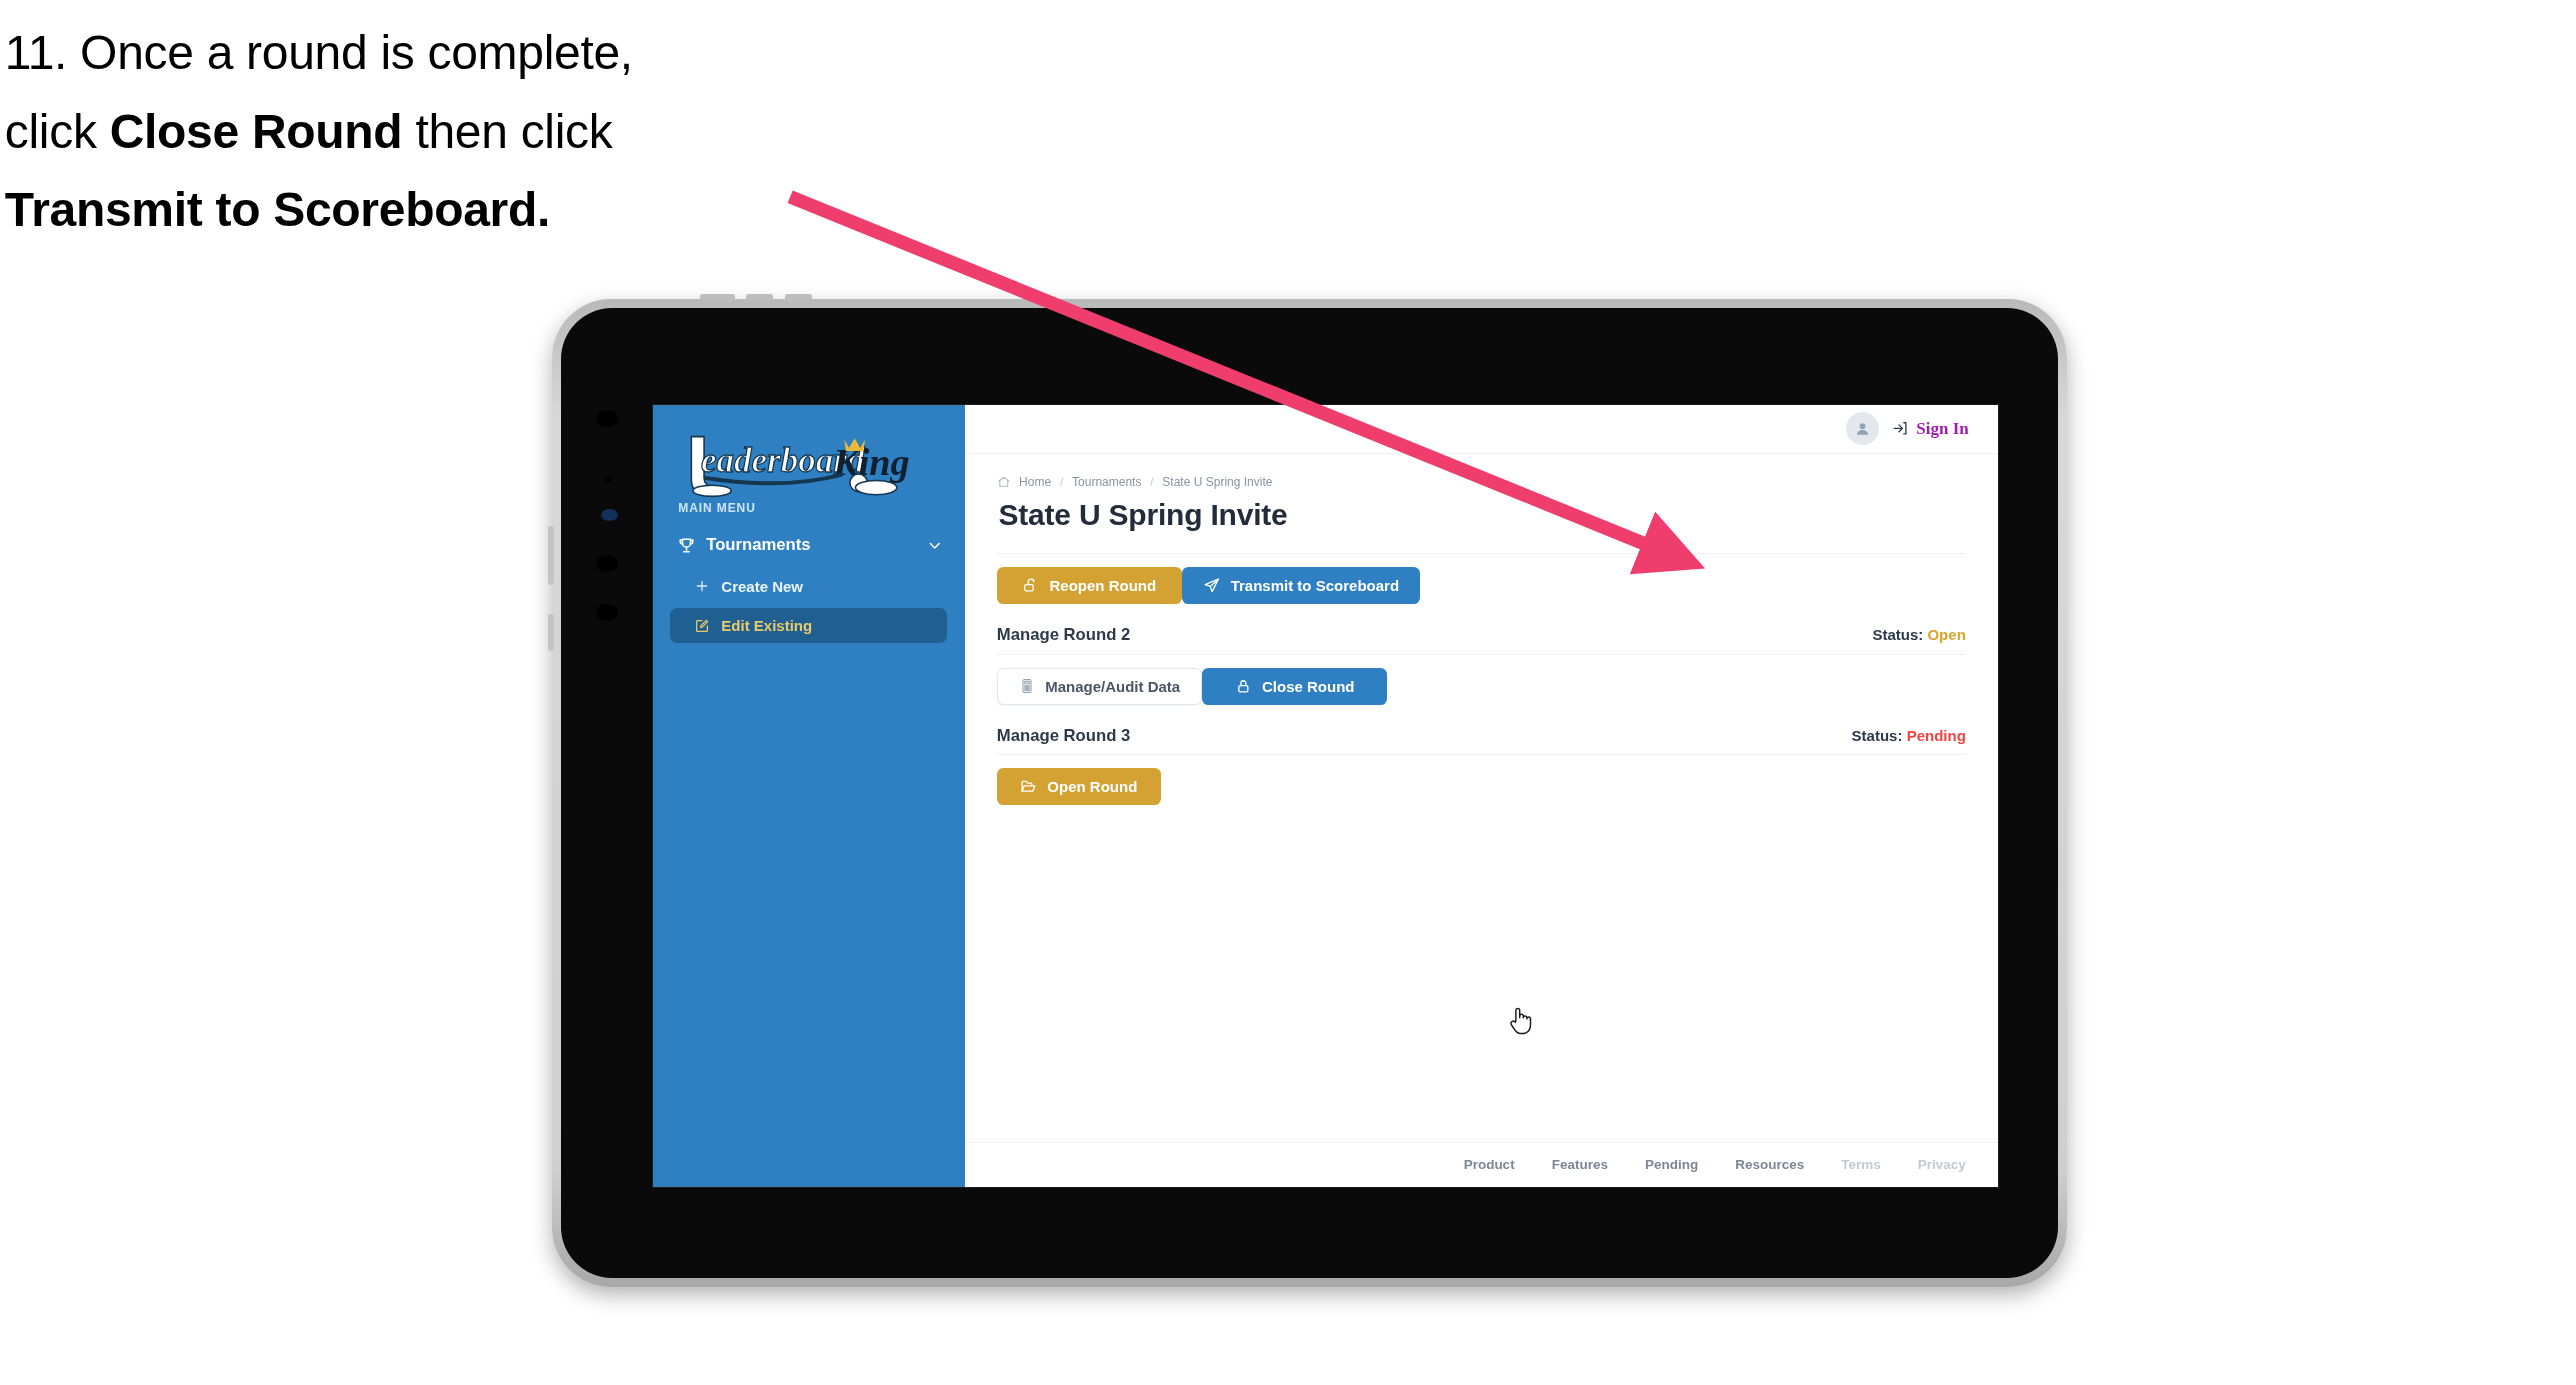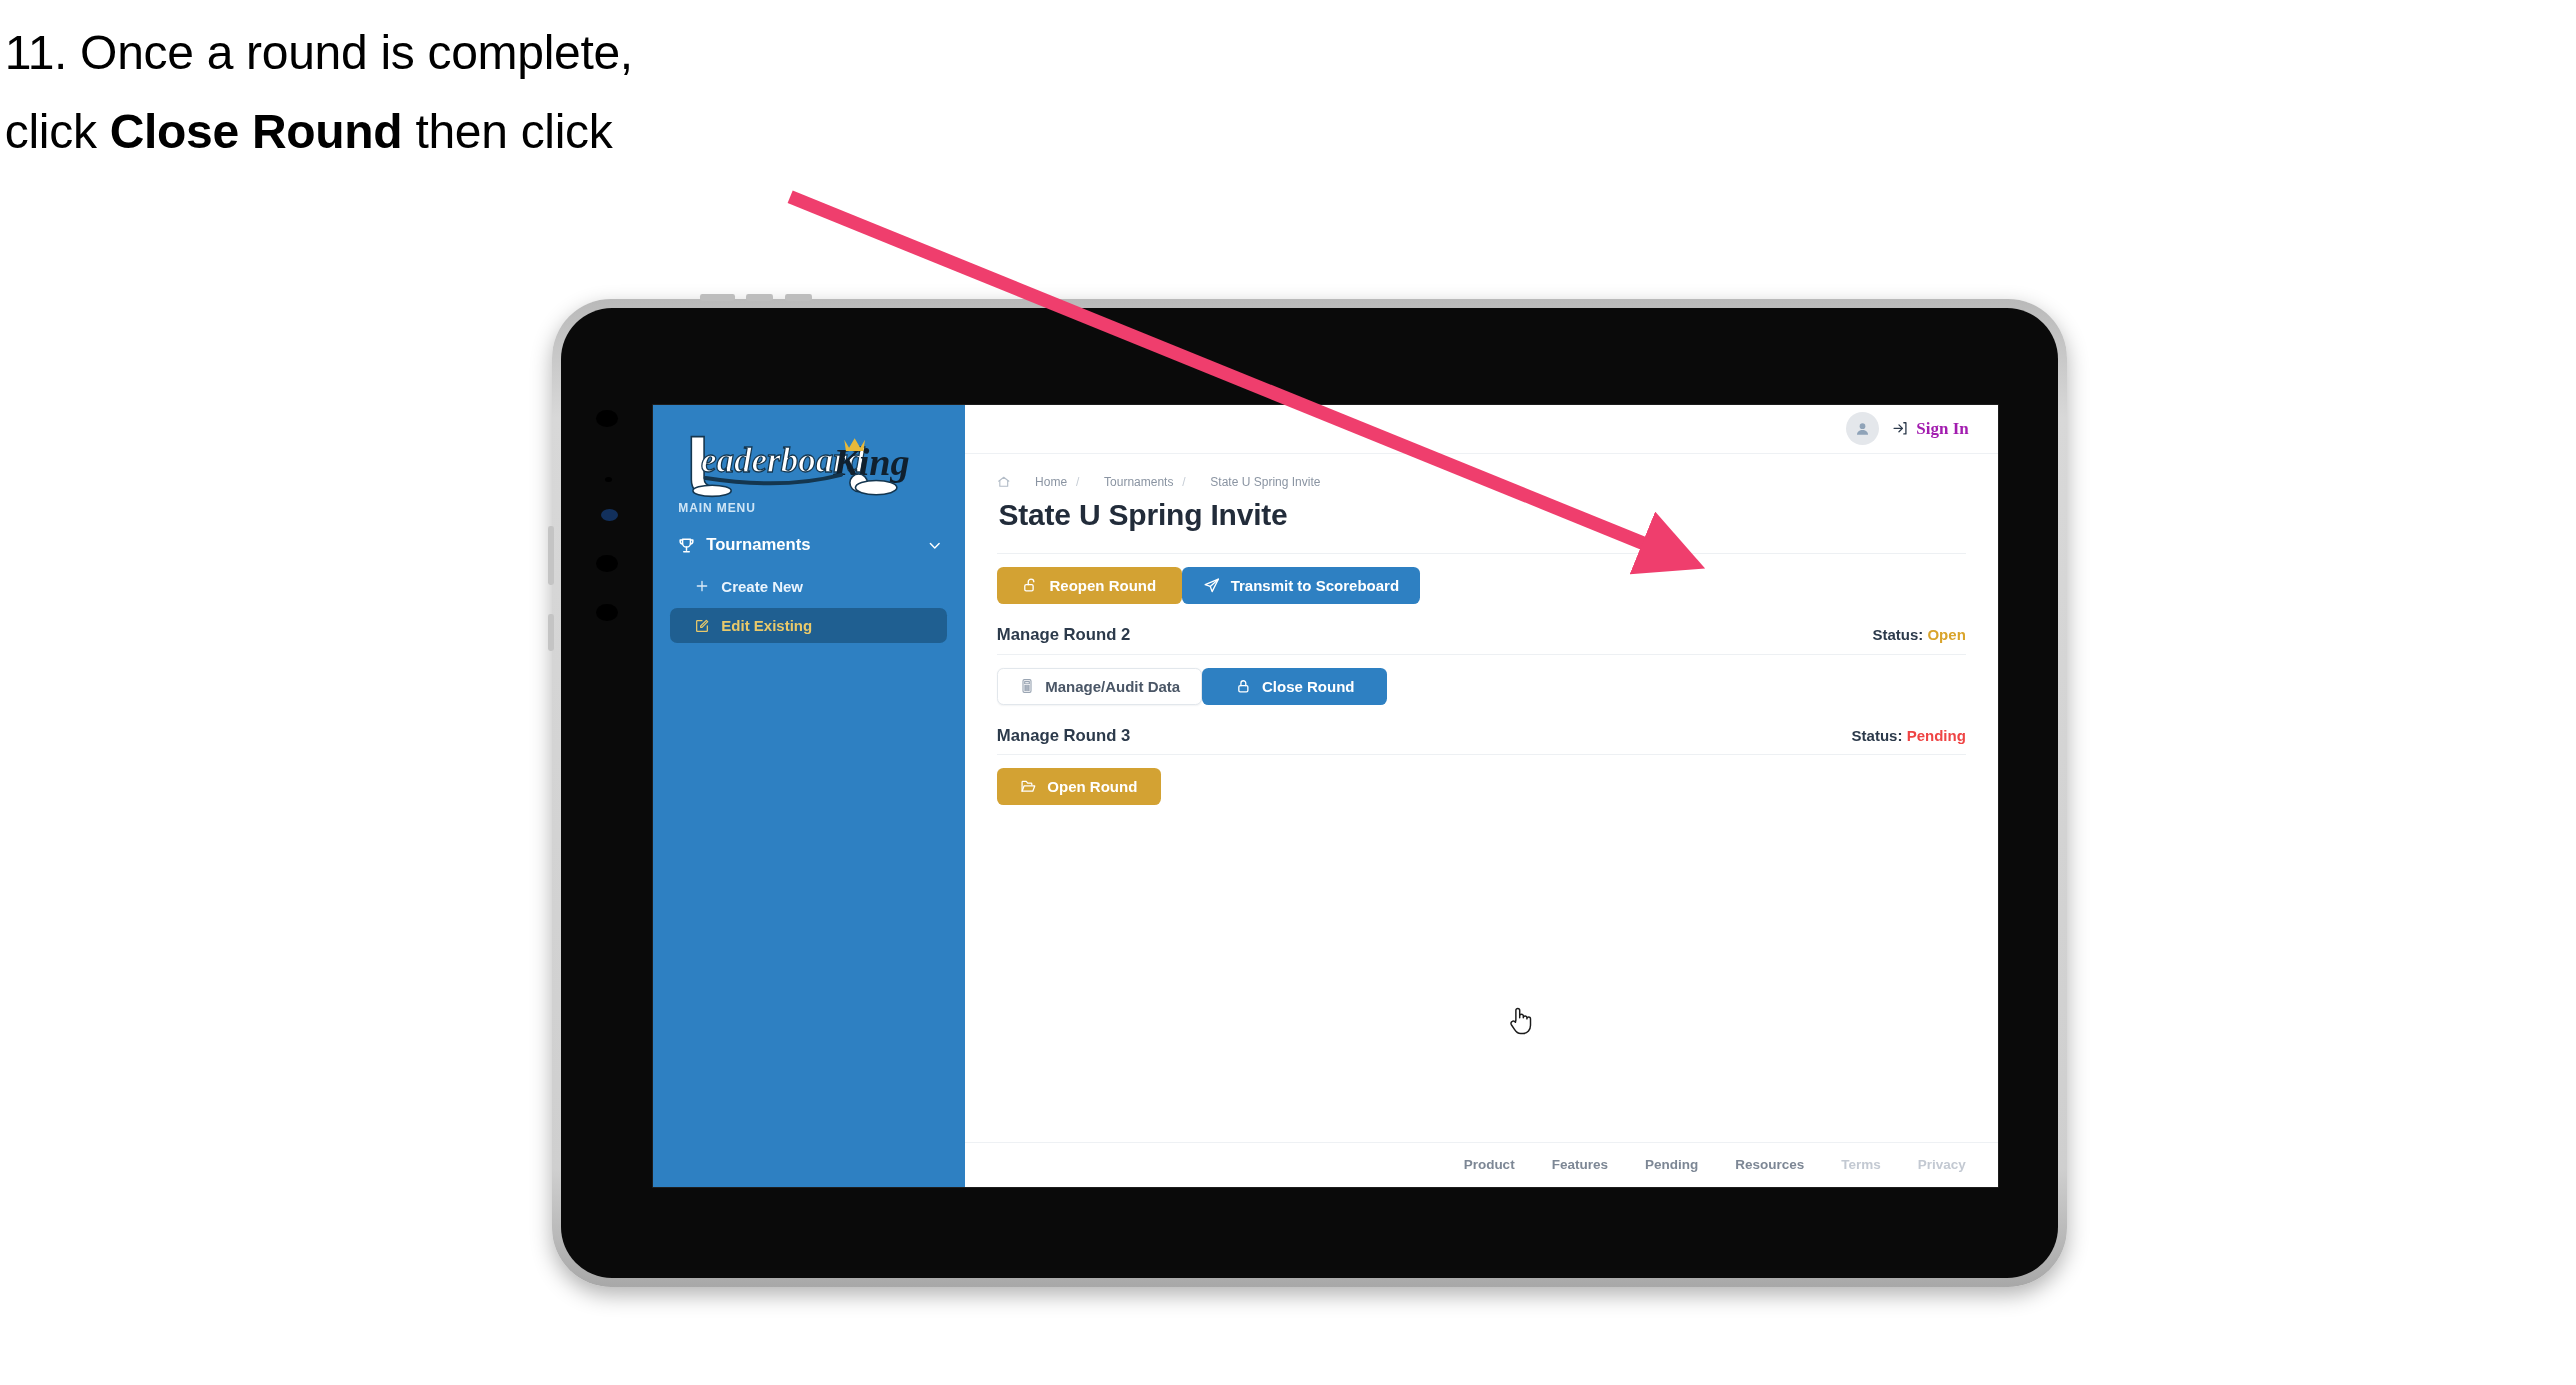--- a/index.html
+++ b/index.html
@@ -96,21 +96,21 @@
     gap: 12.7px; padding-right: 29px; border-bottom:0.8px solid #eef1f4;
   }
   .avatar {
     width: 33px; height:33px; border-radius:50%; background:#e4e7eb;
     display:flex; align-items:center; justify-content:center;
   }
   .signin { display:flex; align-items:center; gap:8px; color:#a21caf; font-size:17px; font-weight:700;font-family:Liberation Serif, serif; }
 
   .content { flex:1; padding: 21px 32px 0 32px; }
   .breadcrumb { display:flex; align-items:center; gap:8.8px; font-size:12px; color:#8a94a2; }
-  .breadcrumb .crumb { color:#8a94a2;margin-left:16px; }
+  .breadcrumb .crumb { color:#8a94a2; }
   .breadcrumb .sep { color:#c7ced6; }
   .page-title {
     font-size: 30px; font-weight: 800; color:#222c3a; margin: 9.6px 0 0 1.6px; letter-spacing:-0.2px;
   }
 
   .round-block { margin-top: 21px; }
   .round-head { display:flex; align-items:baseline; justify-content:space-between; }
   .round-name { font-size: 16.7px; font-weight: 800; color:#2c3a4b; }
   .round-status { font-size: 15px; font-weight: 800; color:#2c3a4b; }
   .round-status .val-closed { color:#2e80c2; }
@@ -147,20 +147,21 @@
   svg { display:block; }
 </style>
 </head>
 <body>
 
 <div id="stage">
 
   <div class="caption">
     <div>11. Once a round is complete,</div>
     <div><span>click </span><b>Close Round</b><span> then click</span></div>
+    <div><b>Transmit to Scoreboard.</b></div>
   </div>
 
   <div class="tablet">
     <div class="tablet-btn btn-a"></div>
     <div class="tablet-btn btn-b"></div>
     <div class="tablet-btn btn-c"></div>
     <div class="btn-side side-1"></div>
     <div class="btn-side side-2"></div>
 
     <div class="bezel">

